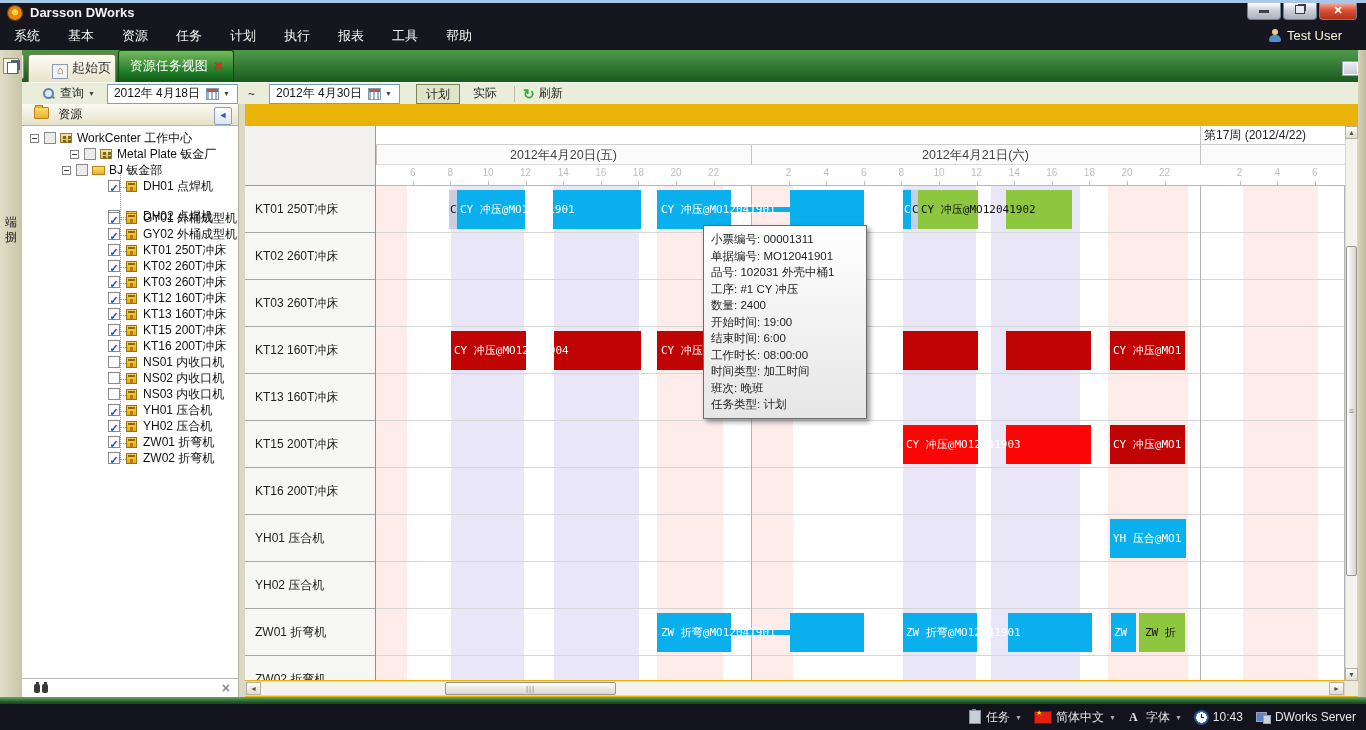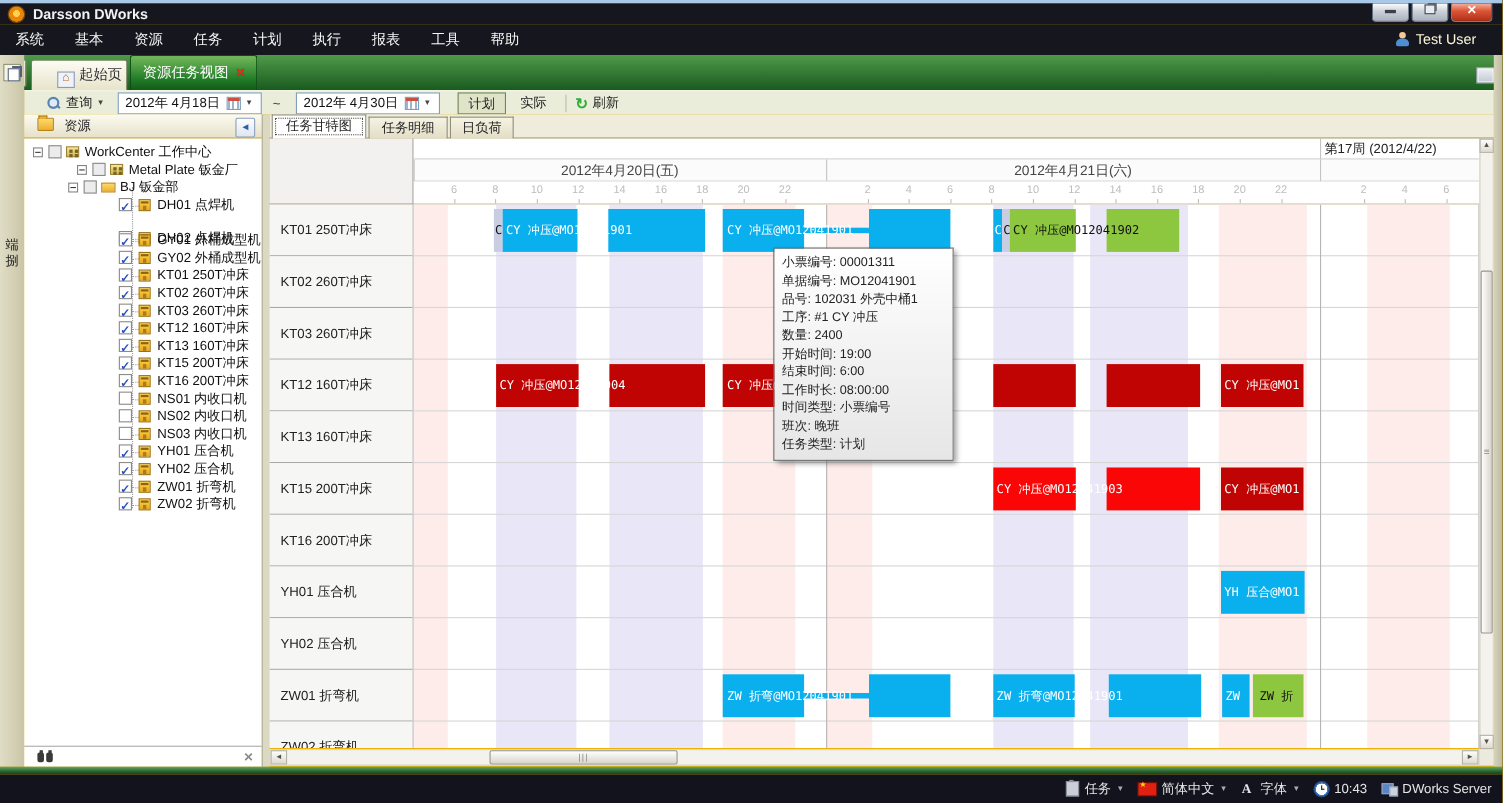--- a/index.html
+++ b/index.html
@@ -350,25 +350,20 @@
         <div class="ico-mach" style="left: 104px;"></div>
         <div style="position: absolute; left: 121px; top: 0px; line-height: 15px;">ZW02 折弯机</div>
       </div>
     </div>
   <div class="abs tree-bottom">
     <span class="ic-binoc"></span>
     <span class="ic-xgrey">×</span>
   </div>
   <div class="abs splitter"></div>
 
-  <div class="abs viewtab-row" id="viewtabs">
-      <div class="vtab sel" style="left: 2px; width: 86px;">任务甘特图</div>
-      <div class="vtab" style="left: 90px; width: 72px;">任务明细</div>
-      <div class="vtab" style="left: 164px; width: 58px;">日负荷</div>
-    </div>
 
   <div class="abs glabel-head"></div>
   <div class="abs weekrow" id="weekrow">
       <div class="wline" style="left: 824px;"></div>
       <div class="weeklabel">第17周 (2012/4/22)</div>
     </div>
   <div class="abs daterow" id="daterow">
       <div class="dline" style="left: 0px;"></div>
       <div class="datelabel" style="left: 0px; width: 375px;">2012年4月20日(五)</div>
       <div class="dline" style="left: 375px;"></div>
@@ -518,21 +513,21 @@
 
   <div class="abs tooltip" id="tooltip">
       <div>小票编号: 00001311</div>
       <div>单据编号: MO12041901</div>
       <div>品号: 102031 外壳中桶1</div>
       <div>工序: #1  CY 冲压</div>
       <div>数量: 2400</div>
       <div>开始时间: 19:00</div>
       <div>结束时间: 6:00</div>
       <div>工作时长: 08:00:00</div>
-      <div>时间类型: 小票编号</div>
+      <div>时间类型: 加工时间</div>
       <div>班次: 晚班</div>
       <div>任务类型: 计划</div>
     </div>
 
   <div class="abs greenstrip"></div>
   <div class="abs statusbar" id="statusbar">
       <span class="sitem">
         <span class="ic-clip"></span>
         <span>任务</span>
         <span class="sdd">▼</span>

